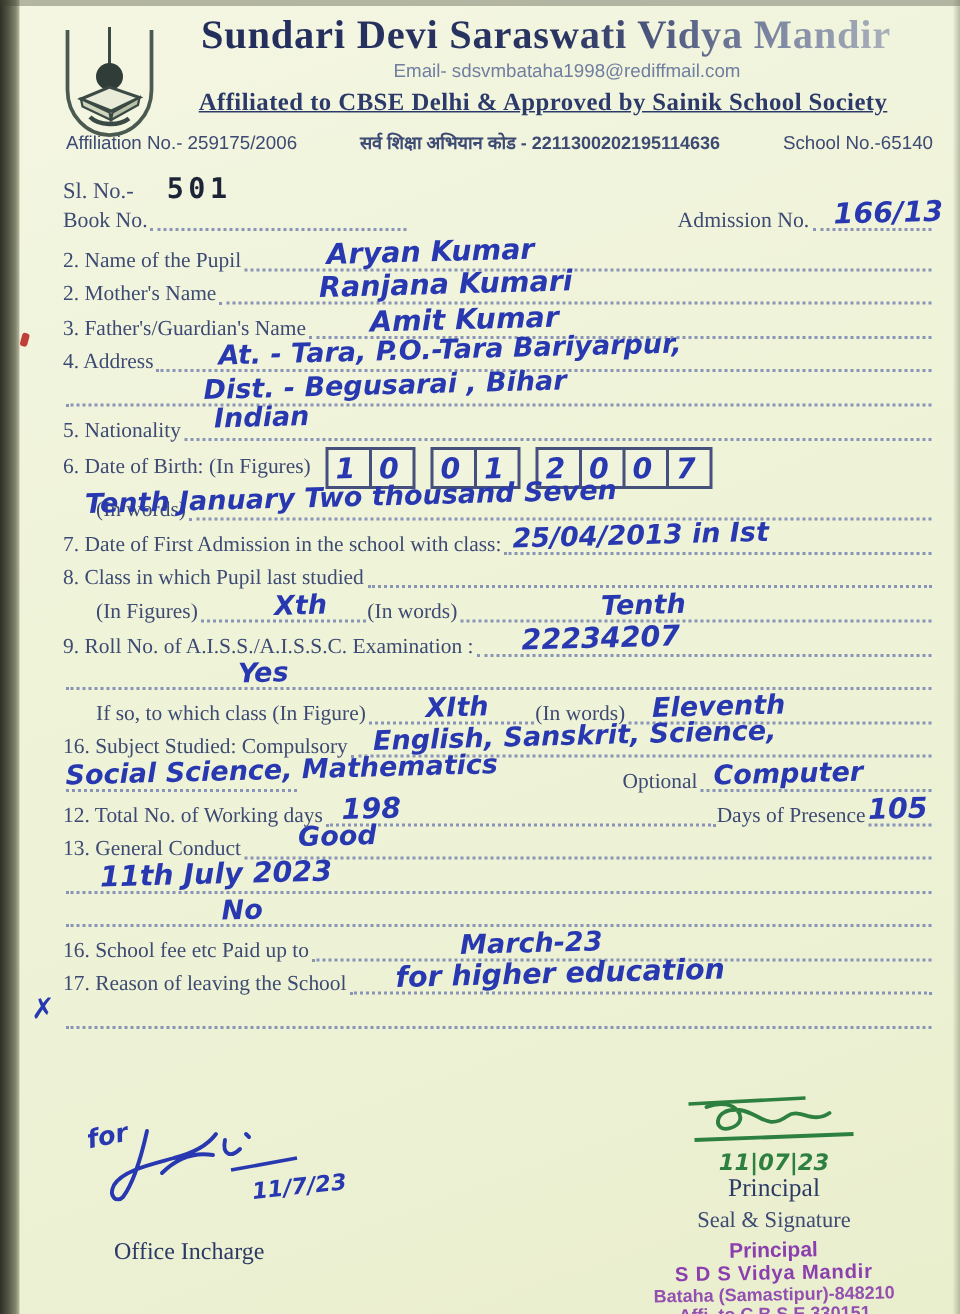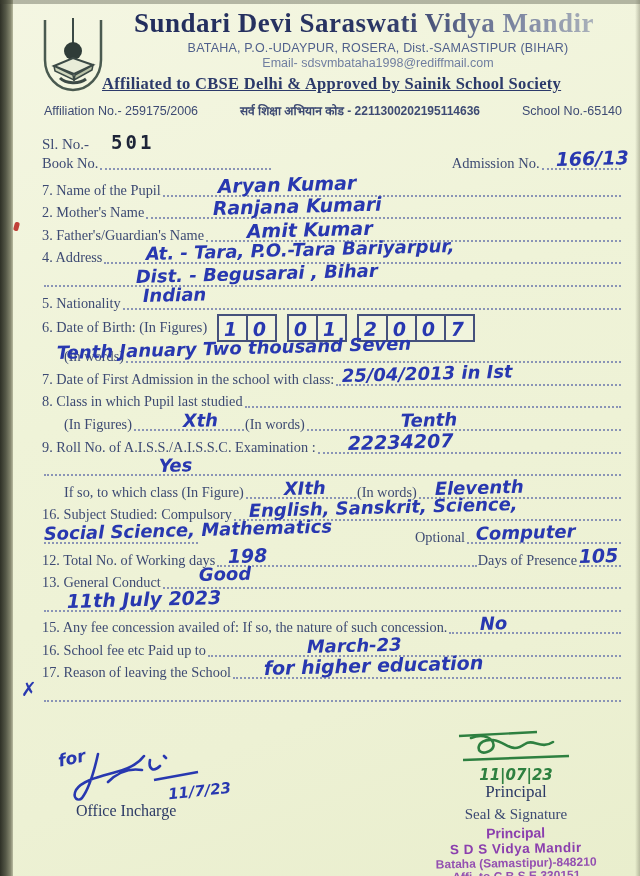--- a/index.html
+++ b/index.html
@@ -15,21 +15,21 @@
   .content{position:absolute;left:38px;top:18px;width:584px;}
 
   
   .logo{position:absolute;left:-2px;top:0px;width:74px;height:78px;}
   .school-name{margin:-10px 0 0 96px;font-size:27px;font-weight:bold;letter-spacing:.5px;white-space:nowrap;
         background:linear-gradient(90deg,#222d5c 0%,#2a3564 50%,rgba(92,104,146,.75) 80%,rgba(130,138,168,.5) 100%);
         -webkit-background-clip:text;background-clip:text;color:transparent;}
   .hdr-addr{margin:2px 0 0 96px;text-align:center;font-size:12.5px;color:#50608c;
         font-family:"Liberation Sans",sans-serif;letter-spacing:.2px;}
   .hdr-email{margin:1px 0 0 96px;text-align:center;font-size:12.5px;color:#5a6a96;opacity:.85;font-family:"Liberation Sans",sans-serif;}
-  .hdr-affil{margin:4px 0 0 64px;font-size:16.5px;font-weight:bold;color:#2c3a6a;
+  .hdr-affil{margin:4px 0 0 64px;text-align:center;font-size:16.5px;font-weight:bold;color:#2c3a6a;
         text-decoration:underline;letter-spacing:.3px;}
   .affil-row{display:flex;justify-content:space-between;align-items:baseline;margin:8px 0 0 6px;
         font-size:12.5px;color:#3d4a73;font-family:"Liberation Sans",sans-serif;}
   .affil-row .ssa{font-weight:bold;font-size:12px;}
   .title-box{width:396px;margin:10px 0 0 106px;background:#242f52;border:2px solid #121a33;
         box-shadow:1px 2px 3px rgba(40,44,30,.4);}
   .title-inner{border:2px solid #dfe5ef;margin:3px;padding:3px 10px 5px 10px;text-align:center;
         color:#eef0e6;font-size:21px;font-weight:bold;letter-spacing:.4px;white-space:nowrap;}
 
   
@@ -60,21 +60,21 @@
   .dcell{width:27px;height:24px;border-right:2px solid #45517c;position:relative;}
   .dcell:last-child{border-right:none;}
   .dcell .hw{left:5px;bottom:0px;font-size:19px;}
 
   
   .foot-left{position:absolute;left:58px;top:742px;width:220px;}
   .foot-left .note{position:absolute;left:0;top:6px;font-family:"DejaVu Sans",sans-serif;font-style:italic;
         font-weight:bold;color:#2838b0;font-size:17px;transform:rotate(-12deg);}
   .foot-left .sdate{position:absolute;left:110px;top:40px;font-family:"DejaVu Sans",sans-serif;font-style:italic;
         font-weight:bold;color:#2838b0;font-size:15px;transform:rotate(-6deg);}
-  .foot-left .flabel{position:absolute;left:18px;top:60px;font-size:16px;color:#2c3a66;}
+  .foot-left .flabel{position:absolute;left:18px;top:84px;font-size:16px;color:#2c3a66;}
   .foot-right{position:absolute;right:14px;top:728px;width:220px;text-align:center;}
   .foot-right .gdate{font-family:"DejaVu Sans",sans-serif;font-style:italic;font-weight:bold;
         color:#2e8040;font-size:15px;margin-top:-4px;}
   .foot-right .plabel{font-size:17px;color:#2c3a66;margin-top:-2px;}
   .foot-right .seal{font-size:15px;color:#3d4a73;margin-top:4px;}
   .stamp{margin-top:2px;color:#8b3fae;font-family:"Liberation Sans",sans-serif;font-weight:bold;
         transform:rotate(-1deg);line-height:1.15;}
   .stamp .s1{font-size:14px;}
   .stamp .s2{font-size:13.5px;letter-spacing:.5px;}
   .stamp .s3{font-size:12px;opacity:.9;}
@@ -96,21 +96,20 @@
       <path d="M9 2 v40 a28 30 0 0 0 56 0 V2" fill="none" stroke="#4a5a50" stroke-width="2.5"></path>
       <line x1="37" y1="0" x2="37" y2="26" stroke="#3c4a46" stroke-width="2"></line>
       <circle cx="37" cy="33" r="9" fill="#2f3c38"></circle>
       <path d="M18 48 l19 -8 l20 7 l-19 9 z" fill="#e8ecd8" stroke="#3c4a46" stroke-width="2"></path>
       <path d="M18 48 l1 5 l19 9 l-1 -5 z" fill="#cfd6bc" stroke="#3c4a46" stroke-width="1.5"></path>
       <path d="M57 47 l-1 5 l-18 10 l1 -5 z" fill="#b9c2a6" stroke="#3c4a46" stroke-width="1.5"></path>
       <path d="M24 60 a16 10 0 0 0 26 1" fill="none" stroke="#3c4a46" stroke-width="3"></path>
     </svg>
 
     <div class="school-name">Sundari Devi Saraswati Vidya Mandir</div>
-    <div class="hdr-addr">BATAHA, P.O.-UDAYPUR, ROSERA, Dist.-SAMASTIPUR (BIHAR)</div>
     <div class="hdr-email">Email- sdsvmbataha1998@rediffmail.com</div>
     <div class="hdr-affil">Affiliated to CBSE Delhi &amp; Approved by Sainik School Society</div>
 
     <div class="affil-row">
       <span>Affiliation No.- 259175/2006</span>
       <span class="ssa">सर्व शिक्षा अभियान कोड - 2211300202195114636</span>
       <span>School No.-65140</span>
     </div>
 
 
@@ -125,21 +124,21 @@
         <span class="lbl">Admission No.</span>
         <span class="dots">
           <span class="hw xl" style="left:18%">166/13</span>
         </span>
       </span>
     </div>
 
     <div class="form">
 
       <div class="row">
-        <span class="lbl">7. Name of the Pupil</span>
+        <span class="lbl">2. Name of the Pupil</span>
         <span class="dots">
           <span class="hw xl" style="left:12%">Aryan Kumar</span>
         </span>
       </div>
 
       <div class="row">
         <span class="lbl">2. Mother's Name</span>
         <span class="dots">
           <span class="hw xl" style="left:14%">Ranjana Kumari</span>
         </span>
@@ -292,21 +291,20 @@
         </span>
       </div>
 
       <div class="row">
         <span class="dots">
           <span class="hw xl" style="left:4%">11th July 2023</span>
         </span>
       </div>
 
       <div class="row">
-        <span class="lbl">15. Any fee concession availed of: If so, the nature of such concession.</span>
         <span class="dots">
           <span class="hw big" style="left:18%">No</span>
         </span>
       </div>
 
       <div class="row">
         <span class="lbl">16. School fee etc Paid up to</span>
         <span class="dots">
           <span class="hw big" style="left:24%">March-23</span>
         </span>

